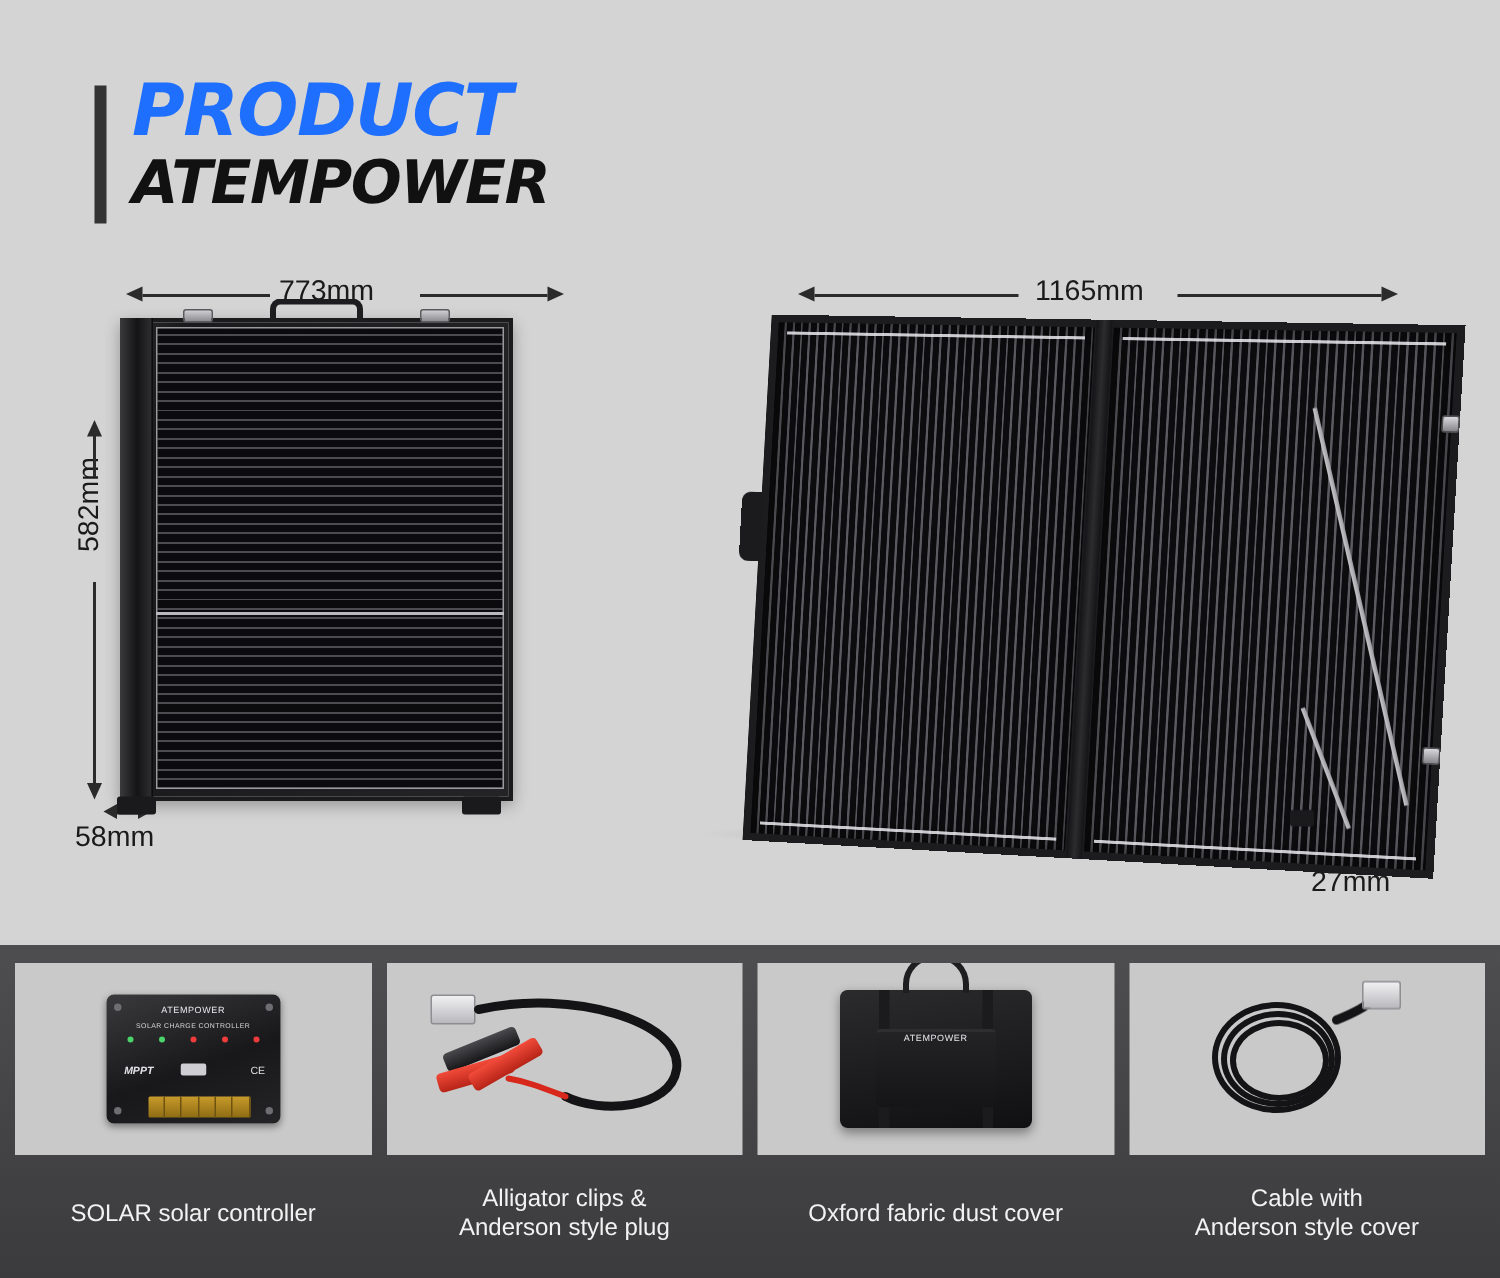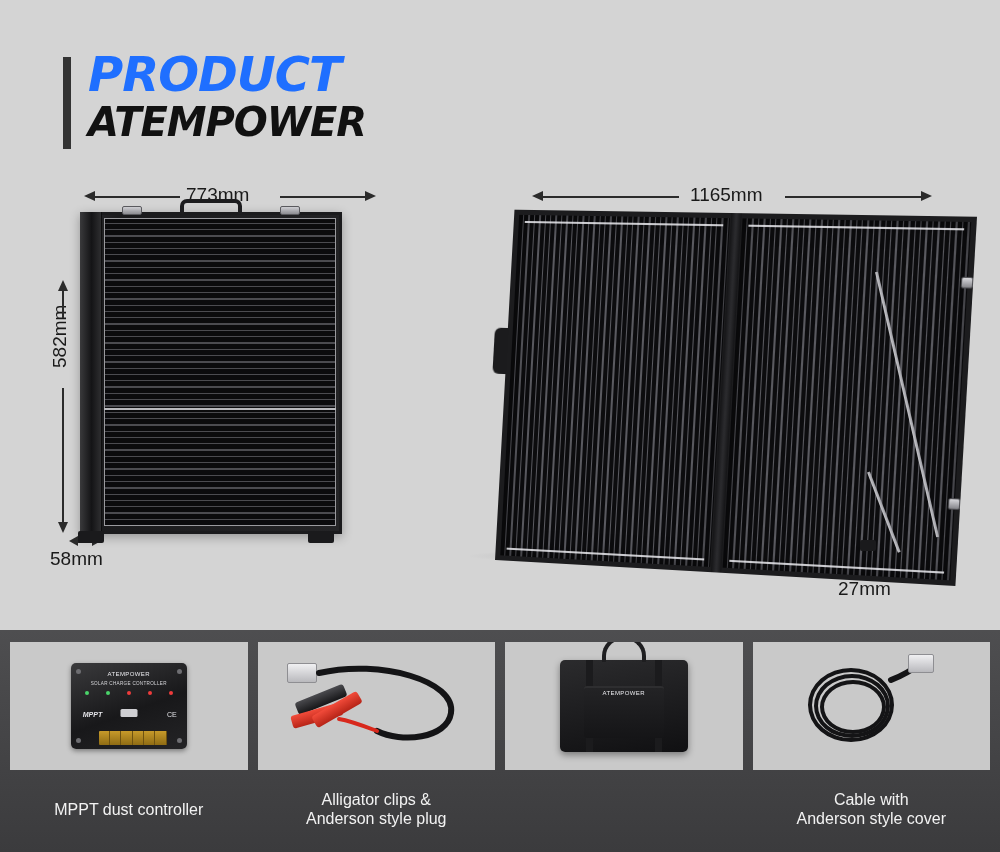--- a/index.html
+++ b/index.html
@@ -239,21 +239,21 @@
   <div class="dim-line dim-h" style="left:543px; top:196px; width:136px;"></div>
   <div class="arrow arrow-l" style="left:532px; top:191px;"></div>
   <div class="dim-line dim-h" style="left:785px; top:196px; width:136px;"></div>
   <div class="arrow arrow-r" style="left:921px; top:191px;"></div>
 
   <div class="dim-label" style="left:916px; top:432px; transform:rotate(-80deg); transform-origin:left top;">773mm</div>
   <div class="dim-line dim-v" style="left:938px; top:238px; height:52px; transform:rotate(9deg); transform-origin:top center;"></div>
   <div class="dim-line dim-v" style="left:907px; top:455px; height:82px; transform:rotate(9deg); transform-origin:top center;"></div>
   <div class="arrow arrow-d" style="left:896px; top:532px;"></div>
 
-  <div class="dim-label" style="left:838px; top:578px;">27mm</div>
+  <div class="dim-label" style="left:874px; top:578px;">27mm</div>
   <div class="dim-line dim-h" style="left:866px; top:568px; width:14px;"></div>
   <div class="arrow arrow-l" style="left:857px; top:563px; border-right-width:9px;"></div>
   <div class="arrow arrow-r" style="left:878px; top:563px; border-left-width:9px;"></div>
 
   <div class="po-shadow"></div>
 
   <div class="panel-open">
     <div class="po-body">
       <div class="po-half left">
         <div class="po-busbar" style="top:6px;"></div>
@@ -298,21 +298,21 @@
         <div class="ctrl-terms">
           <i></i>
             <i></i>
             <i></i>
             <i></i>
             <i></i>
             <i></i>
         </div>
       </div>
     </div>
-    <div class="acc-caption">MPPT dust controller</div>
+    <div class="acc-caption">SOLAR solar controller</div>
   </div>
 
   <div class="acc-card">
     <div class="acc-photo">
       <div class="clips">
         <div class="and-plug" style="left:6px; top:12px;"></div>
         <svg width="190" height="110" style="position:absolute; left:0; top:0;">
           <path d="M38 22 C 100 8, 175 30, 170 62 C 166 88, 120 92, 96 80" stroke="#141416" stroke-width="6" fill="none" stroke-linecap="round"></path>
           <path d="M96 80 C 80 74, 70 70, 58 68" stroke="#d8281c" stroke-width="4" fill="none" stroke-linecap="round"></path>
         </svg>
@@ -328,20 +328,21 @@
   <div class="acc-card">
     <div class="acc-photo">
       <div class="bag">
         <div class="bag-handle"></div>
         <div class="bag-strap" style="left:26px;"></div>
         <div class="bag-strap" style="right:26px;"></div>
         <div class="bag-pocket"></div>
         <div class="bag-logo">ATEMPOWER</div>
       </div>
     </div>
+    <div class="acc-caption">Oxford fabric dust cover</div>
   </div>
 
   <div class="acc-card">
     <div class="acc-photo">
       <div class="cable">
         <div class="cable-ring" style="left:12px; top:14px; width:86px; height:74px;"></div>
         <div class="cable-ring" style="left:18px; top:20px; width:76px; height:64px;"></div>
         <div class="cable-ring" style="left:24px; top:26px; width:66px; height:54px;"></div>
         <svg width="150" height="104" style="position:absolute; left:0; top:0;">
           <path d="M95 26 C 110 20, 116 16, 120 12" stroke="#141416" stroke-width="6" fill="none" stroke-linecap="round"></path>

